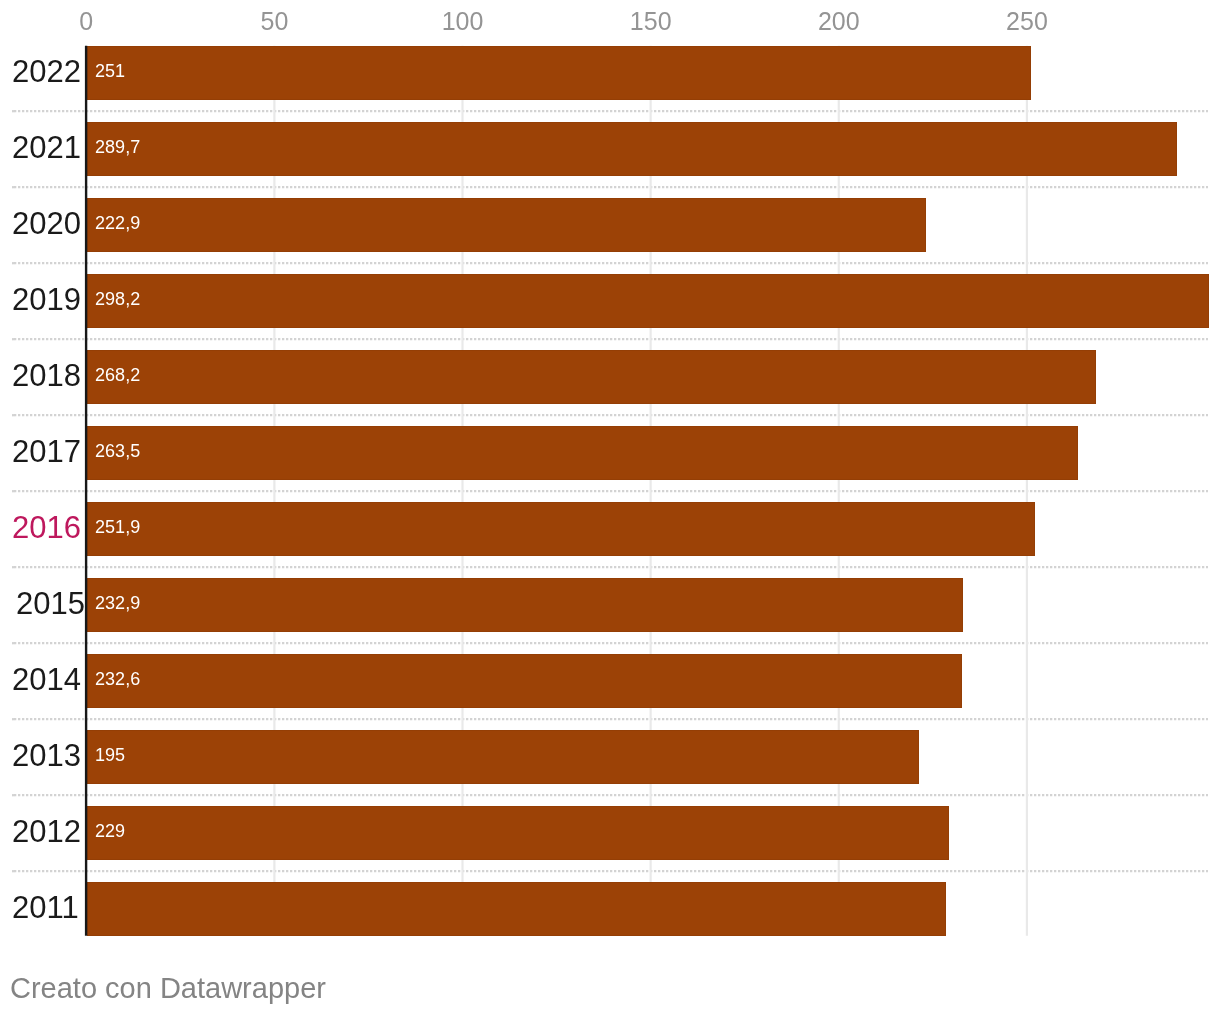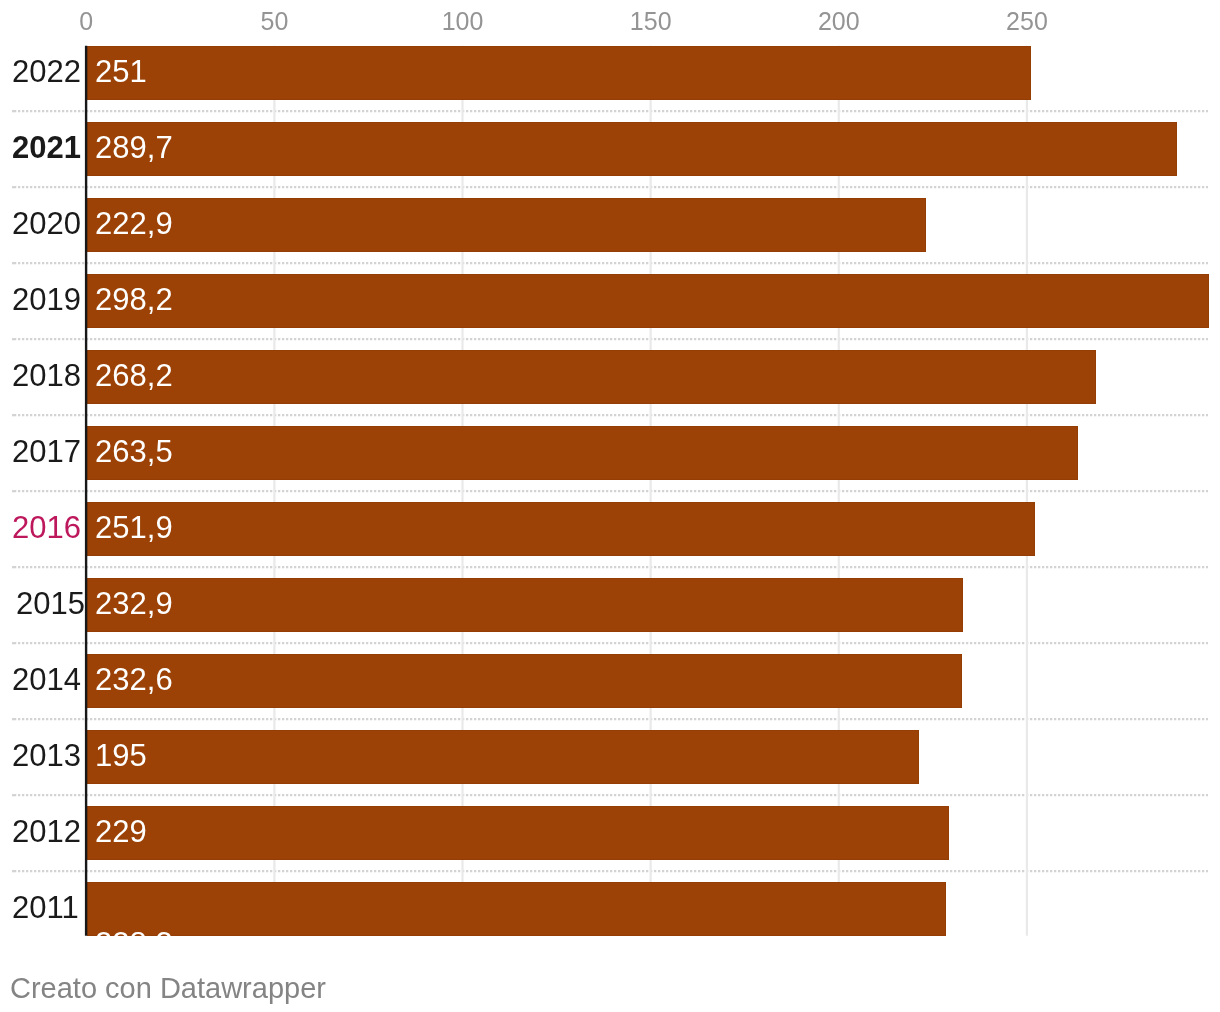--- a/index.html
+++ b/index.html
@@ -5,21 +5,21 @@
 <style>
   html,body{margin:0;padding:0;background:#ffffff;}
   body{width:1220px;height:1012px;position:relative;overflow:hidden;
        font-family:"Liberation Sans",sans-serif;}
   #chart{position:absolute;left:0;top:0;width:1220px;height:1012px;background:#ffffff;}
   #grid-layer,#axis-layer{position:absolute;left:0;top:0;width:1220px;height:1012px;}
   #bars-layer,#x-axis{position:absolute;left:0;top:0;width:1220px;height:1012px;}
   .tick-label{position:absolute;color:#949494;font-size:25px;line-height:25px;
               transform:translateX(-50%) translateZ(0);white-space:nowrap;}
   .bar{position:absolute;background:#9c4206;box-shadow:inset 0 0 0 1px #943e05;}
-  .bar-label{position:absolute;color:#ffffff;font-size:31px;line-height:25px;
+  .bar-label{position:absolute;color:#ffffff;font-size:18px;line-height:25px;
              white-space:nowrap;transform:translateZ(0);}
   .row-label{position:absolute;color:#1a1a1a;font-size:31px;line-height:25px;
              white-space:nowrap;transform:translateZ(0);}
   .footer{position:absolute;color:#848484;font-size:29px;line-height:22px;
           white-space:nowrap;transform:translateZ(0);left:10px;top:977px;}
 </style>
 </head>
 <body>
 
 <div id="chart">
@@ -60,21 +60,21 @@
     </g>
   </svg>
 
   <div id="bars-layer">
     <div class="bar" style="left: 87px; top: 45.8px; width: 944.41px; height: 54px; background: rgb(156, 66, 6); box-shadow: rgb(148, 62, 5) 0px 0px 0px 1px inset;"></div>
     <div class="bar-label" style="left: 95.1px; top: 59.2px; color: rgb(255, 255, 255);">251</div>
     <div class="row-label" style="left: 12px; top: 59.2px; color: rgb(26, 26, 26);">2022</div>
 
     <div class="bar" style="left: 87px; top: 121.8px; width: 1090.02px; height: 54px; background: rgb(156, 66, 6); box-shadow: rgb(148, 62, 5) 0px 0px 0px 1px inset;"></div>
     <div class="bar-label" style="left: 95.1px; top: 135.2px; color: rgb(255, 255, 255);">289,7</div>
-    <div class="row-label" style="left: 12px; top: 135.2px; color: rgb(26, 26, 26); font-weight: bold;">2021</div>
+    <div class="row-label" style="left: 12px; top: 135.2px; color: rgb(26, 26, 26);">2021</div>
 
     <div class="bar" style="left: 87px; top: 197.8px; width: 838.68px; height: 54px; background: rgb(156, 66, 6); box-shadow: rgb(148, 62, 5) 0px 0px 0px 1px inset;"></div>
     <div class="bar-label" style="left: 95.1px; top: 211.2px; color: rgb(255, 255, 255);">222,9</div>
     <div class="row-label" style="left: 12px; top: 211.2px; color: rgb(26, 26, 26);">2020</div>
 
     <div class="bar" style="left: 87px; top: 273.8px; width: 1122px; height: 54px; background: rgb(156, 66, 6); box-shadow: rgb(148, 62, 5) 0px 0px 0px 1px inset;"></div>
     <div class="bar-label" style="left: 95.1px; top: 287.2px; color: rgb(255, 255, 255);">298,2</div>
     <div class="row-label" style="left: 12px; top: 287.2px; color: rgb(26, 26, 26);">2019</div>
 
     <div class="bar" style="left: 87px; top: 349.8px; width: 1009.12px; height: 54px; background: rgb(156, 66, 6); box-shadow: rgb(148, 62, 5) 0px 0px 0px 1px inset;"></div>

